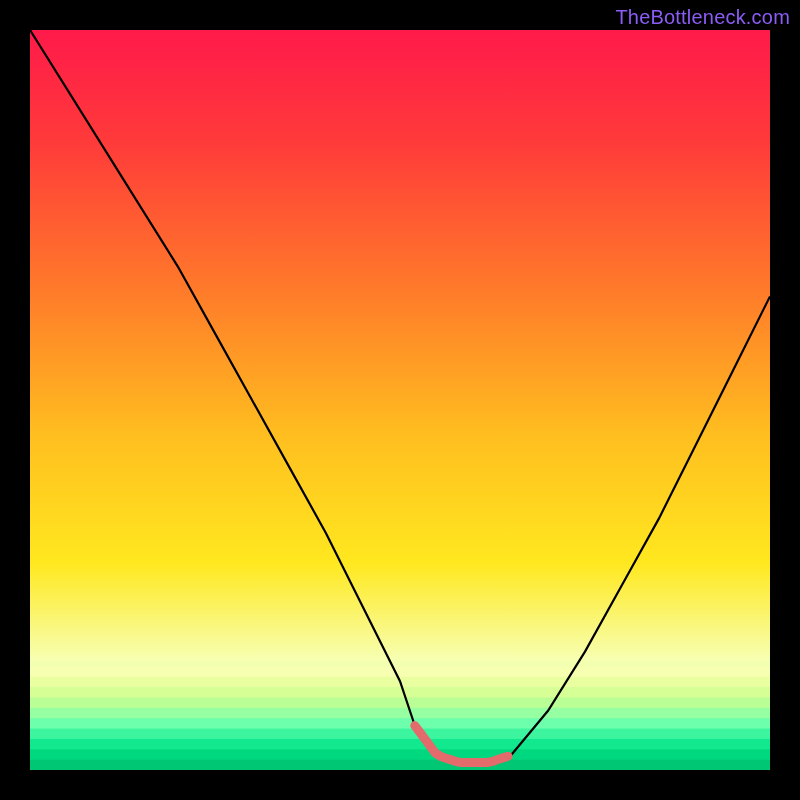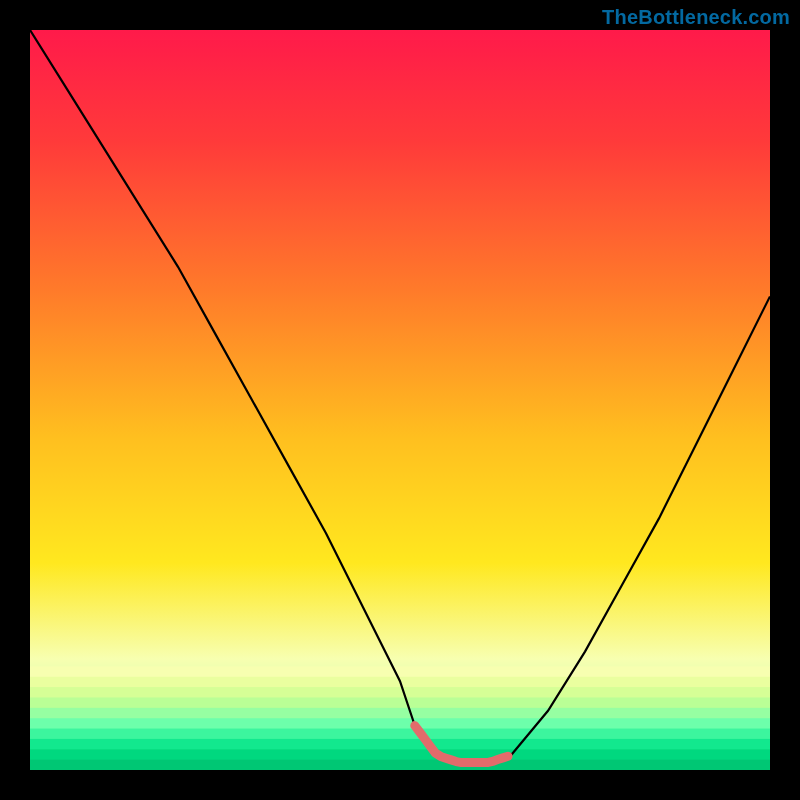--- a/index.html
+++ b/index.html
@@ -8,23 +8,23 @@
     width: 800px;
     height: 800px;
     overflow: hidden;
     font-family: Arial, sans-serif;
     background: #000;
   }
   .watermark {
     position: absolute;
     top: 6px;
     right: 10px;
-    color: #0369a1;
+    color: #8b5cf6;
     font-size: 20px;
-    font-weight: 700;
+    font-weight: 400;
     z-index: 10;
     letter-spacing: 0.2px;
   }
   .frame {
     position: absolute;
     left: 30px;
     top: 30px;
     width: 740px;
     height: 740px;
   }

